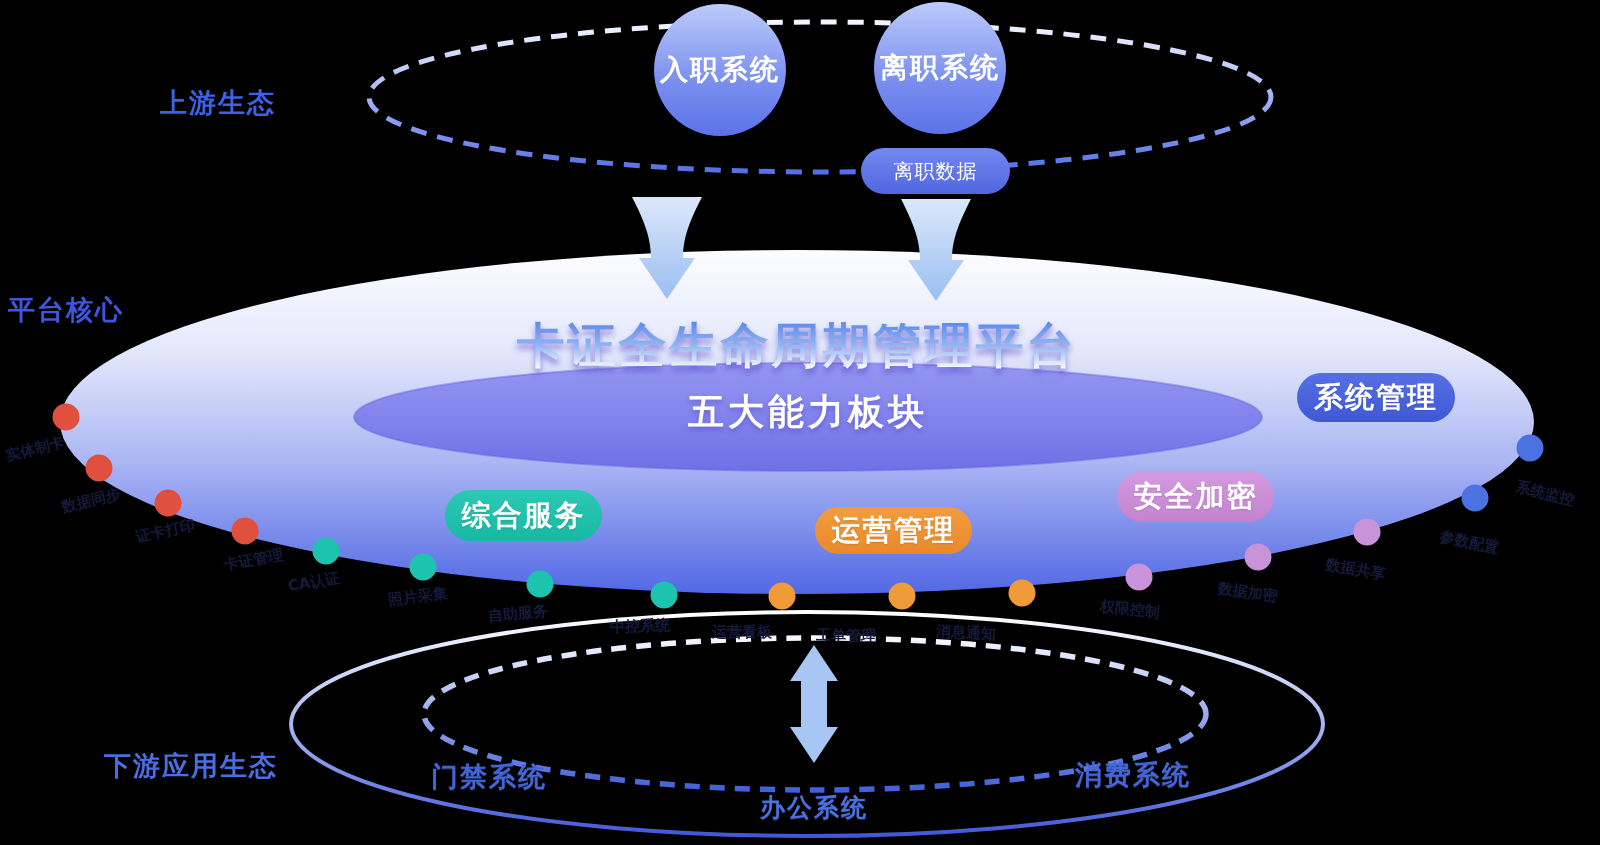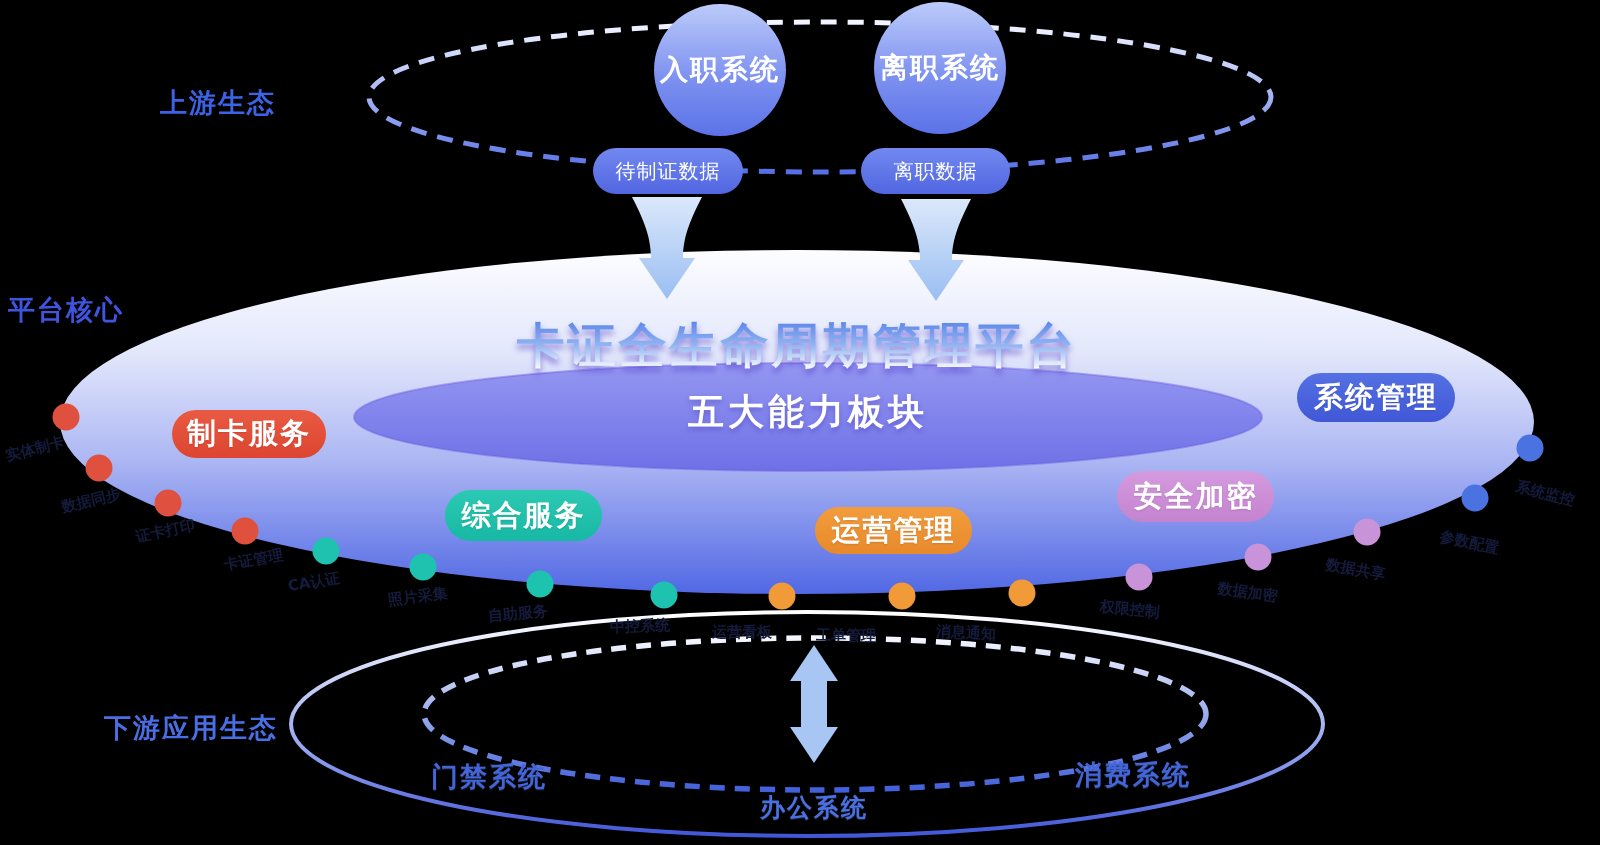--- a/index.html
+++ b/index.html
@@ -7,21 +7,21 @@
        font-family:"DejaVu Sans","Liberation Sans",sans-serif;}
   .stage{position:relative;width:1600px;height:845px;background:#000;}
   .stage svg{position:absolute;left:0;top:0;}
 
   .abs{position:absolute;}
 
   
   .section-label{font-weight:bold;font-size:27px;letter-spacing:2px;}
   .lbl-upstream{left:160px;top:85px;color:#3c63e6;}
   .lbl-core{left:8px;top:292px;color:#3e55e2;}
-  .lbl-downstream{left:104px;top:710px;color:#4a6fe4;}
+  .lbl-downstream{left:104px;top:748px;color:#4a6fe4;}
 
   
   .sys-circle{width:132px;height:132px;border-radius:50%;
     background:linear-gradient(180deg,#bccbfa 0%,#7e92f0 55%,#5b72e8 100%);
     display:flex;align-items:center;justify-content:center;
     color:#fff;font-weight:bold;font-size:28px;letter-spacing:2px;}
   .circle-onboard{left:606px;top:4px;margin-left:48px;}
   .circle-offboard{left:874px;top:2px;}
 
   
@@ -146,33 +146,27 @@
   <div class="abs section-label lbl-core">平台核心</div>
   <div class="abs section-label lbl-downstream">下游应用生态</div>
 
   <div class="abs sys-circle circle-onboard">
     <span>入职系统</span>
   </div>
   <div class="abs sys-circle circle-offboard">
     <span>离职系统</span>
   </div>
 
-  <div class="abs data-pill pill-make">
-    <span>待制证数据</span>
-  </div>
   <div class="abs data-pill pill-leave">
     <span>离职数据</span>
   </div>
 
   <div class="abs platform-title">卡证全生命周期管理平台</div>
   <div class="abs platform-subtitle">五大能力板块</div>
 
-  <div class="abs badge badge-card">
-    <span>制卡服务</span>
-  </div>
   <div class="abs badge badge-general">
     <span>综合服务</span>
   </div>
   <div class="abs badge badge-ops">
     <span>运营管理</span>
   </div>
   <div class="abs badge badge-security">
     <span>安全加密</span>
   </div>
   <div class="abs badge badge-system">

